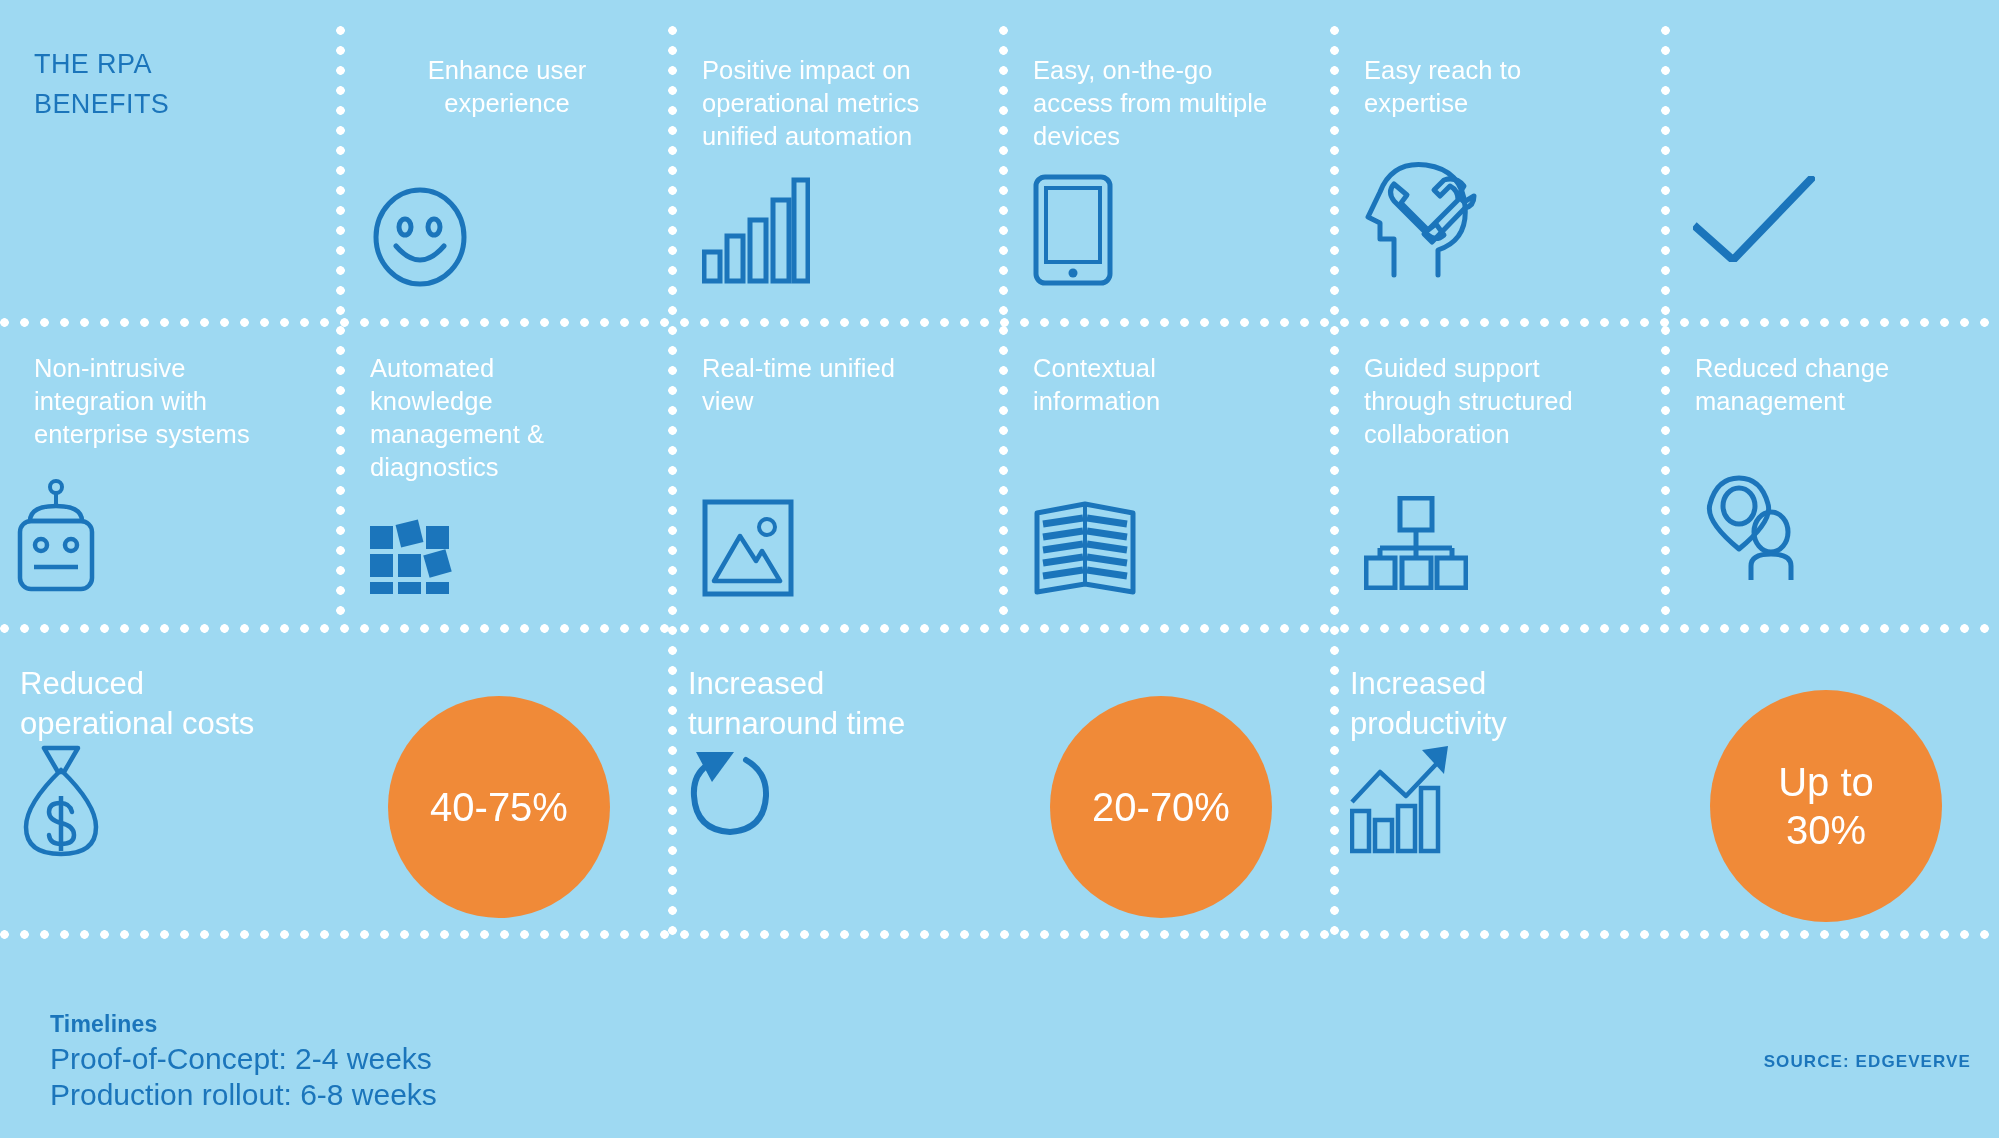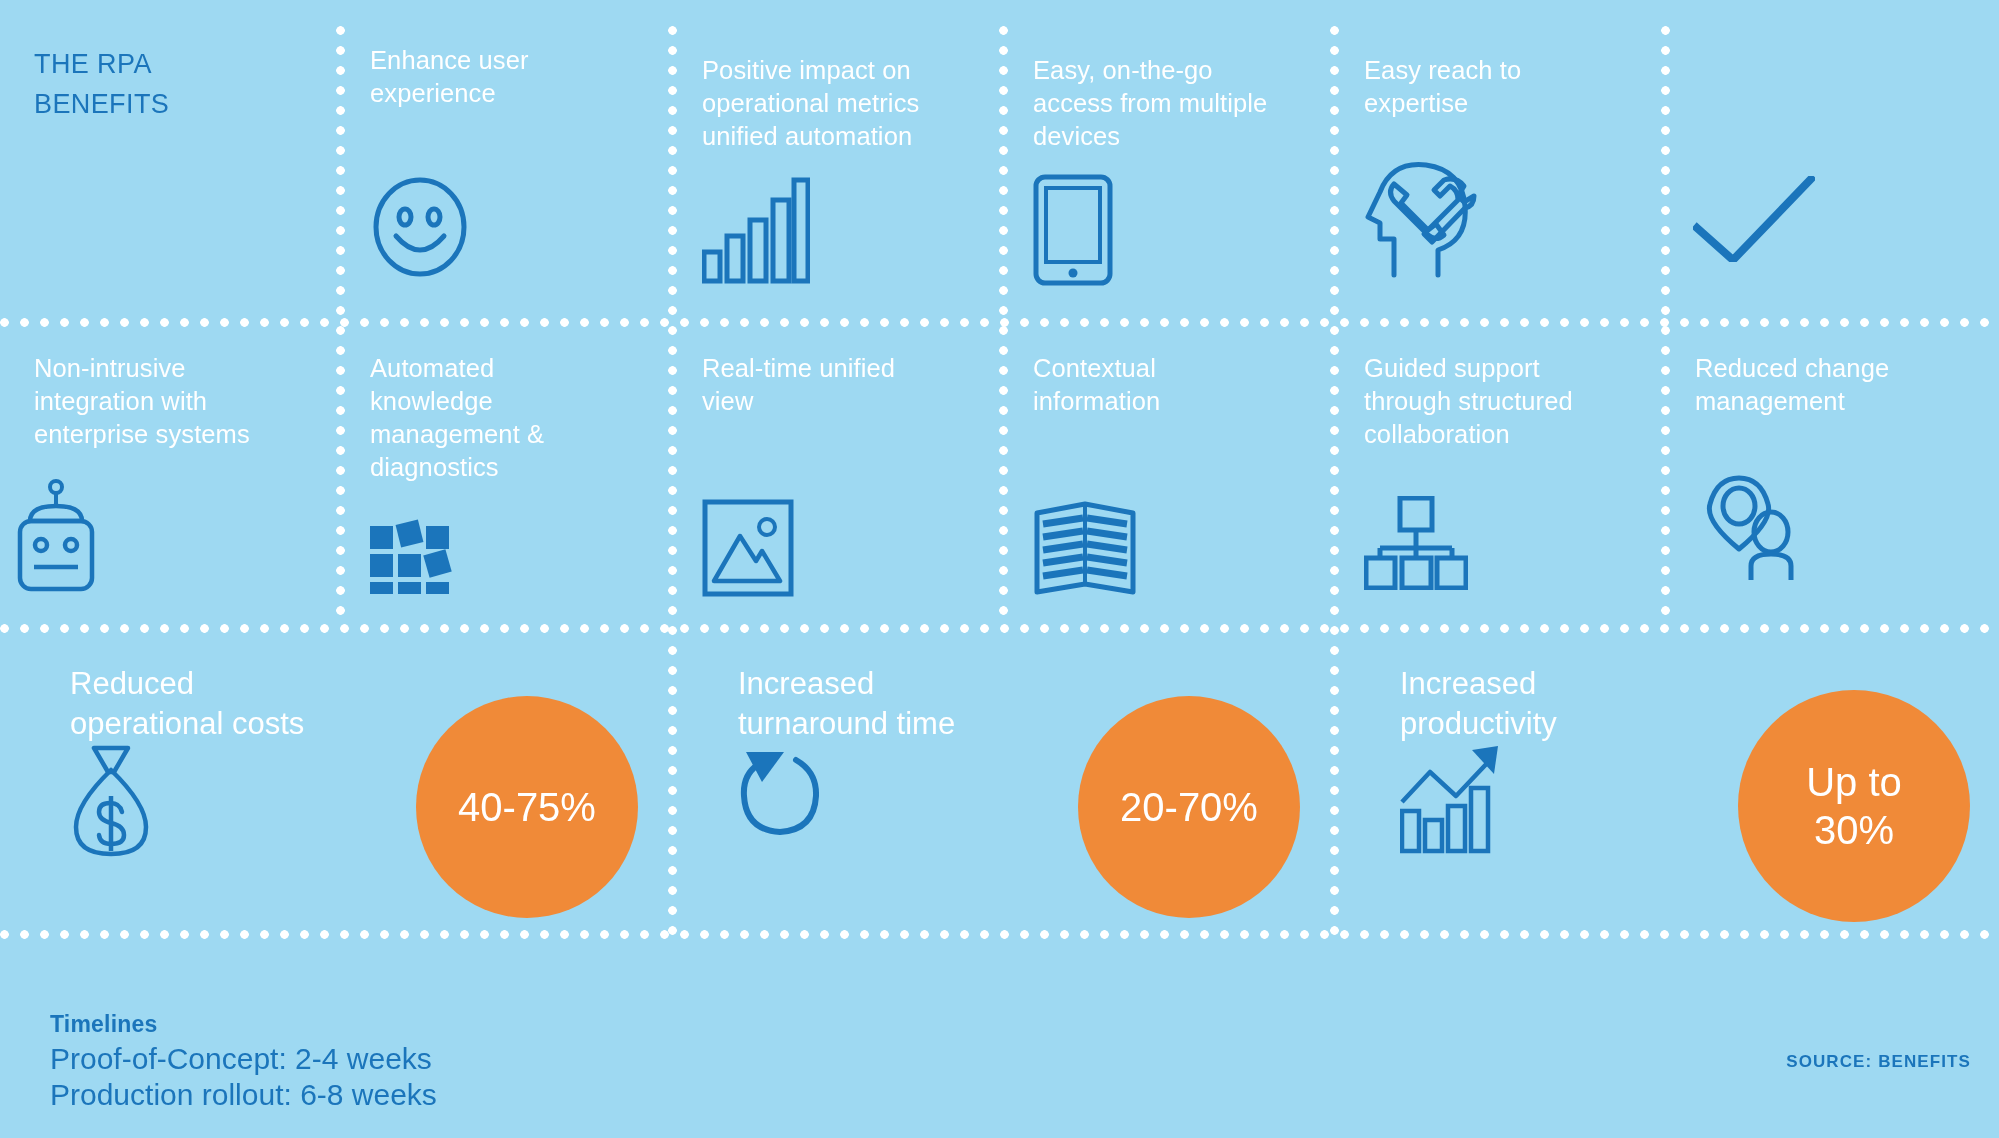--- a/index.html
+++ b/index.html
@@ -32,21 +32,21 @@
   .cell .icon{position:absolute;}
 
   
   .title{
     position:absolute;left:34px;top:44px;width:280px;
     color:#1b75bb;font-size:27px;font-weight:normal;line-height:40px;
     letter-spacing:.4px;white-space:pre-line;
   }
 
   
-  .statcell{position:absolute;box-sizing:border-box;padding:34px 0 0 42px;margin-left:28px;}
+  .statcell{position:absolute;box-sizing:border-box;padding:34px 0 0 20px;}
   .statcell .label{
     color:#ffffff;font-size:31px;line-height:40px;font-weight:400;white-space:pre-line;
   }
   .bubble{
     position:absolute;border-radius:50%;background:#f08a38;
     display:flex;align-items:center;justify-content:center;text-align:center;
     color:#ffffff;font-size:40px;line-height:48px;white-space:pre-line;font-weight:400;
   }
 
   
@@ -69,21 +69,21 @@
 
   <div class="vdots" style="left:336px;top:26px;height:598px;"></div>
   <div class="vdots" style="left:668px;top:26px;height:912px;"></div>
   <div class="vdots" style="left:999px;top:26px;height:598px;"></div>
   <div class="vdots" style="left:1330px;top:26px;height:912px;"></div>
   <div class="vdots" style="left:1661px;top:26px;height:598px;"></div>
 
   <div class="title">THE RPA
 BENEFITS</div>
 
-  <div class="cell" style="left:336px;top:16px;width:332px;height:292px;">
+  <div class="cell" style="left:336px;top:26px;width:332px;height:292px;text-align:center;">
     <div class="label">Enhance user
 experience</div>
     <div class="icon" style="left:34px;top:160px;">
       <svg width="100" height="102" viewBox="0 0 100 102">
         <ellipse cx="50" cy="51" rx="44" ry="47" fill="none" stroke="#1b75bb" stroke-width="5"></ellipse>
         <ellipse cx="35" cy="41" rx="6" ry="8" fill="none" stroke="#1b75bb" stroke-width="5"></ellipse>
         <ellipse cx="64" cy="41" rx="6" ry="8" fill="none" stroke="#1b75bb" stroke-width="5"></ellipse>
         <path d="M26 60 Q50 88 74 60" fill="none" stroke="#1b75bb" stroke-width="5" stroke-linecap="round"></path>
       </svg>
     </div>
@@ -276,15 +276,15 @@
     <div class="bubble" style="left:380px;top:60px;width:232px;height:232px;">Up to
 30%</div>
   </div>
 
   <div class="timelines">
     <div class="t-head">Timelines</div>
     <div class="t-line">Proof-of-Concept: 2-4 weeks</div>
     <div class="t-line">Production rollout: 6-8 weeks</div>
   </div>
 
-  <div class="source">SOURCE: BENEFITS</div>
+  <div class="source">SOURCE: EDGEVERVE</div>
 
 </div>
 
 </body></html>

